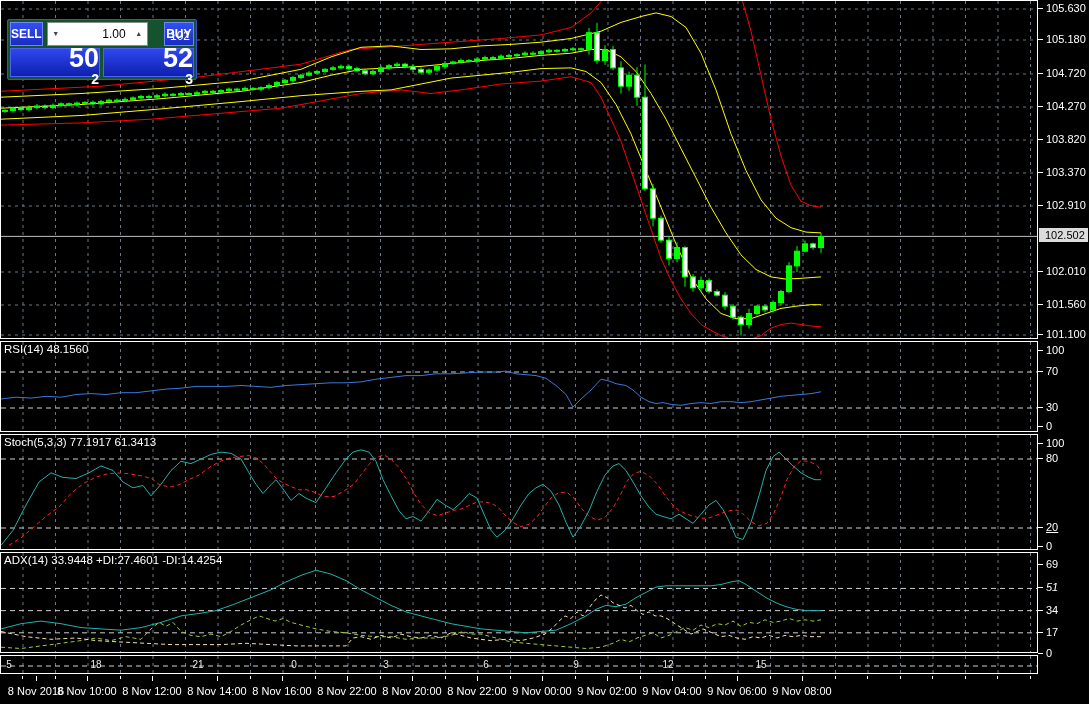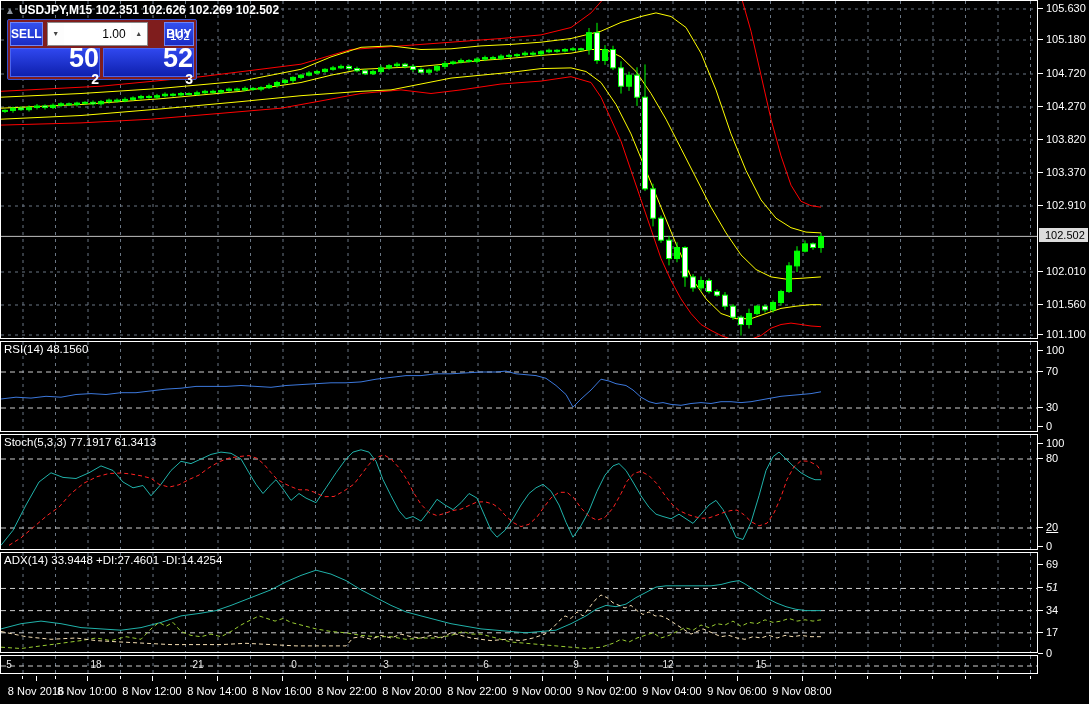--- a/index.html
+++ b/index.html
@@ -16,21 +16,21 @@
   .axtick{position:absolute;left:0;width:5px;height:1px;background:#fff;}
   #price-tag{position:absolute;left:1px;top:228px;width:49px;height:14px;background:#dcdcdc;color:#000;
              font-size:11px;line-height:14px;padding-left:6px;box-sizing:border-box;}
   
   #time-axis{position:absolute;top:676px;left:0;width:1038px;height:28px;color:#fff;font-size:11px;}
   .tlab{position:absolute;top:9px;transform:translateX(-50%);white-space:nowrap;}
   .ttick{position:absolute;top:0;width:1px;background:#fff;}
   
   .hourlab{position:absolute;top:3px;color:#e8e8e8;font-size:10px;transform:translateX(-50%);}
   
-  #oneclick{position:absolute;left:7px;top:19px;width:190px;z-index:10;background:#7f1d1d;
+  #oneclick{position:absolute;left:7px;top:19px;width:190px;z-index:10;background:#14532d;
             border:1px solid #3a50cc;padding:2px;box-sizing:border-box;border-radius:2px;}
   #oc-top{display:flex;height:24px;}
   .ocbtn{background:linear-gradient(180deg,#3350ee 0%,#1a2cc4 100%);border:1px solid #6f86f4;color:#fff;
          font-size:12px;font-weight:bold;text-align:center;line-height:22px;box-sizing:border-box;cursor:pointer;}
   #oc-sell-btn{width:41px;}
   #oc-buy-btn{width:44px;margin-left:16px;}
   #oc-spin{display:flex;margin-left:4px;height:24px;border:1px solid #8a8a8a;box-sizing:border-box;background:#fff;}
   .spinbtn{width:16px;background:#fdfdfd;color:#444;font-size:7px;text-align:center;line-height:22px;cursor:pointer;}
   #oc-vol{width:60px;border:0;outline:none;font-size:12px;text-align:right;padding-right:5px;color:#000;
           font-family:"Liberation Sans",sans-serif;background:#fff;}
@@ -468,21 +468,20 @@
       <div class="hourlab" style="left: 95px;">18</div>
       <div class="hourlab" style="left: 197px;">21</div>
       <div class="hourlab" style="left: 293px;">0</div>
       <div class="hourlab" style="left: 385px;">3</div>
       <div class="hourlab" style="left: 485px;">6</div>
       <div class="hourlab" style="left: 575px;">9</div>
       <div class="hourlab" style="left: 667px;">12</div>
       <div class="hourlab" style="left: 760px;">15</div>
     </div>
 
-  <div id="title-bar"><span class="ticon">▲</span><span>USDJPY,M15</span> <span>102.351</span> <span>102.626</span> <span>102.269</span> <span>102.502</span></div>
 
   <div class="plabel" style="top:343px;">RSI(14) 48.1560</div>
   <div class="plabel" style="top:436px;">Stoch(5,3,3) 77.1917 61.3413</div>
   <div class="plabel" style="top:554px;">ADX(14) 33.9448 +DI:27.4601 -DI:14.4254</div>
 
   <div id="oneclick">
     <div id="oc-top">
       <div class="ocbtn" id="oc-sell-btn">SELL</div>
       <div id="oc-spin">
         <div class="spinbtn">▼</div>

